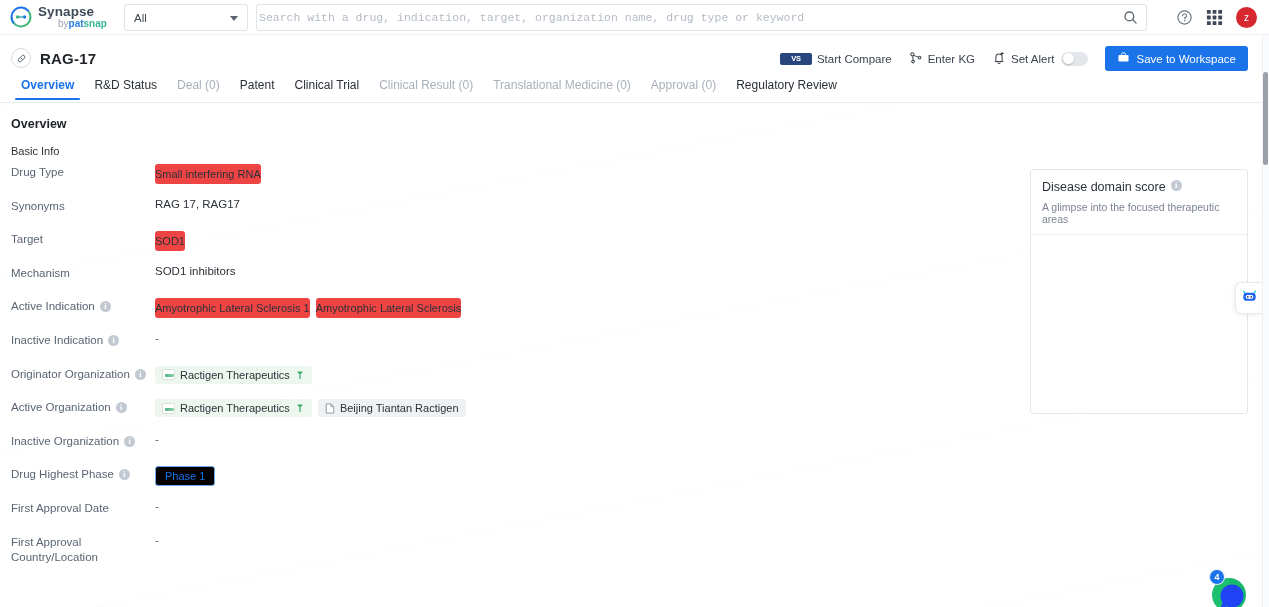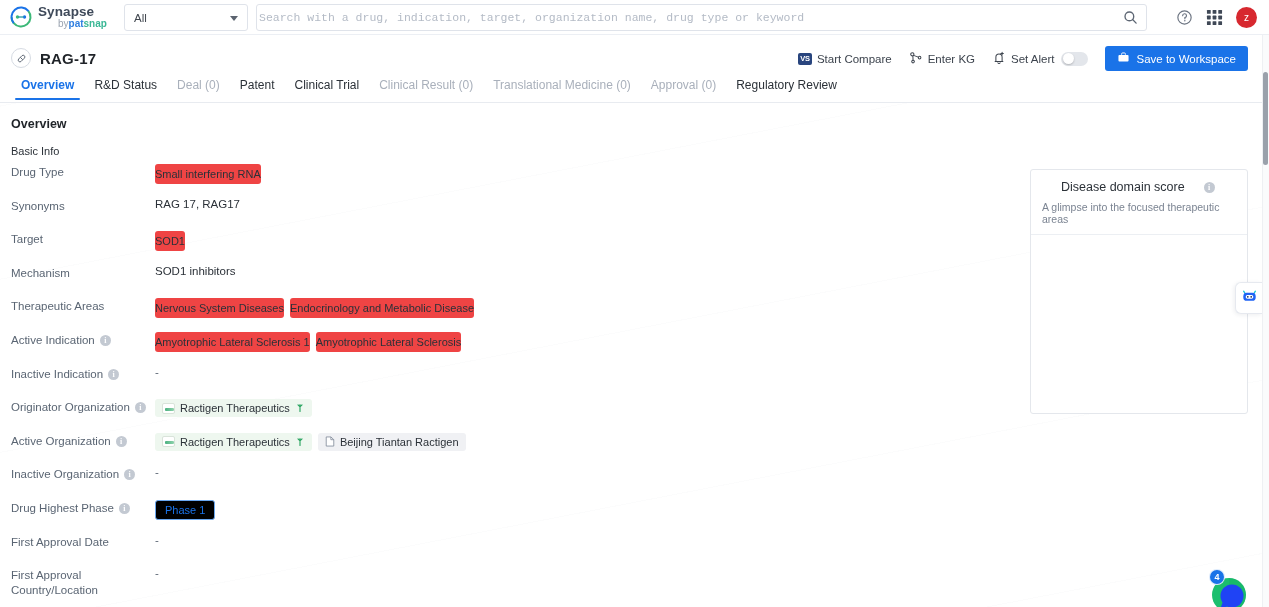--- a/index.html
+++ b/index.html
@@ -65,21 +65,21 @@
   .drug-title-row { position: absolute; left: 11px; top: 13px; display: flex; align-items: center; gap: 9px; }
   .pill-circle {
     width: 20px; height: 20px; border-radius: 50%; border: 1px solid #d6dbe3;
     display: flex; align-items: center; justify-content: center; background: #fff;
   }
   .drug-name { font-size: 15px; font-weight: 700; color: #1f2328; letter-spacing: .2px; }
 
   .head-actions { position: absolute; right: 14px; top: 11px; display: flex; align-items: center; gap: 17px; }
   .act { display: flex; align-items: center; gap: 5px; font-size: 11.5px; color: #3c434d; cursor: pointer; white-space: nowrap; }
   .vs-badge {
-    width: 14px; height: 12px; background: #29457e; color: #fff; border-radius: 2px;
+    width: 32px; height: 12px; background: #29457e; color: #fff; border-radius: 2px;
     font-size: 7.5px; font-weight: 700; display: flex; align-items: center; justify-content: center;
     letter-spacing: -.3px;
   }
   .toggle {
     width: 27px; height: 14px; border-radius: 7px; background: #e3e6eb; position: relative;
     cursor: pointer; margin-left: 2px; flex: 0 0 27px;
   }
   .toggle .knob { position: absolute; left: 1.5px; top: 1.5px; width: 11px; height: 11px; border-radius: 50%; background: #fff; box-shadow: 0 1px 2px rgba(0,0,0,.22); }
   .save-btn {
     background: #1a73e8; color: #fff; border-radius: 3px; height: 25px;
@@ -145,21 +145,21 @@
     padding: 2px 9px; font-size: 11px; line-height: 14px; cursor: pointer;
   }
   .dash { color: #5a6573; font-size: 11.5px; }
 
   
   .side-card {
     position: absolute; right: 14px; top: 66px; width: 218px; height: 245px;
     border: 1px solid #e4e7ec; border-radius: 3px; background: #fff;
   }
   .side-head { padding: 10px 11px 9px 11px; border-bottom: 1px solid #eceff3; }
-  .side-title { font-size: 12.5px; color: #2b3138; display: flex; align-items: center; gap: 19px; margin-left: 19px; }
+  .side-title { font-size: 12.5px; color: #2b3138; display: flex; gap: 5px; }
   .side-desc { font-size: 10.5px; color: #7b8492; margin-top: 7px; }
   .side-body { height: 180px; }
 
   .bot-tab {
     position: absolute; right: 0px; top: 179px; width: 27px; height: 32px;
     background: #fff; border: 1px solid #e6e9ef; border-right: 0;
     border-radius: 6px 0 0 6px; display: flex; align-items: center; justify-content: center;
     box-shadow: -1px 1px 4px rgba(30,40,70,.08); cursor: pointer;
   }
 
@@ -341,29 +341,20 @@
           <div class="row-value">
             <span class="tag">SOD1</span>
           </div>
         </div>
         <div class="row">
           <div class="row-label">
             <span>Mechanism</span>
           </div>
           <div class="row-value">
             <span>SOD1 inhibitors</span>
-          </div>
-        </div>
-        <div class="row">
-          <div class="row-label">
-            <span>Therapeutic Areas</span>
-          </div>
-          <div class="row-value">
-            <span class="tag">Nervous System Diseases</span>
-            <span class="tag">Endocrinology and Metabolic Disease</span>
           </div>
         </div>
         <div class="row">
           <div class="row-label">
             <span>Active Indication</span>
             <span class="info-i">i</span>
           </div>
           <div class="row-value">
             <span class="tag">Amyotrophic Lateral Sclerosis 1</span>
             <span class="tag">Amyotrophic Lateral Sclerosis</span>

